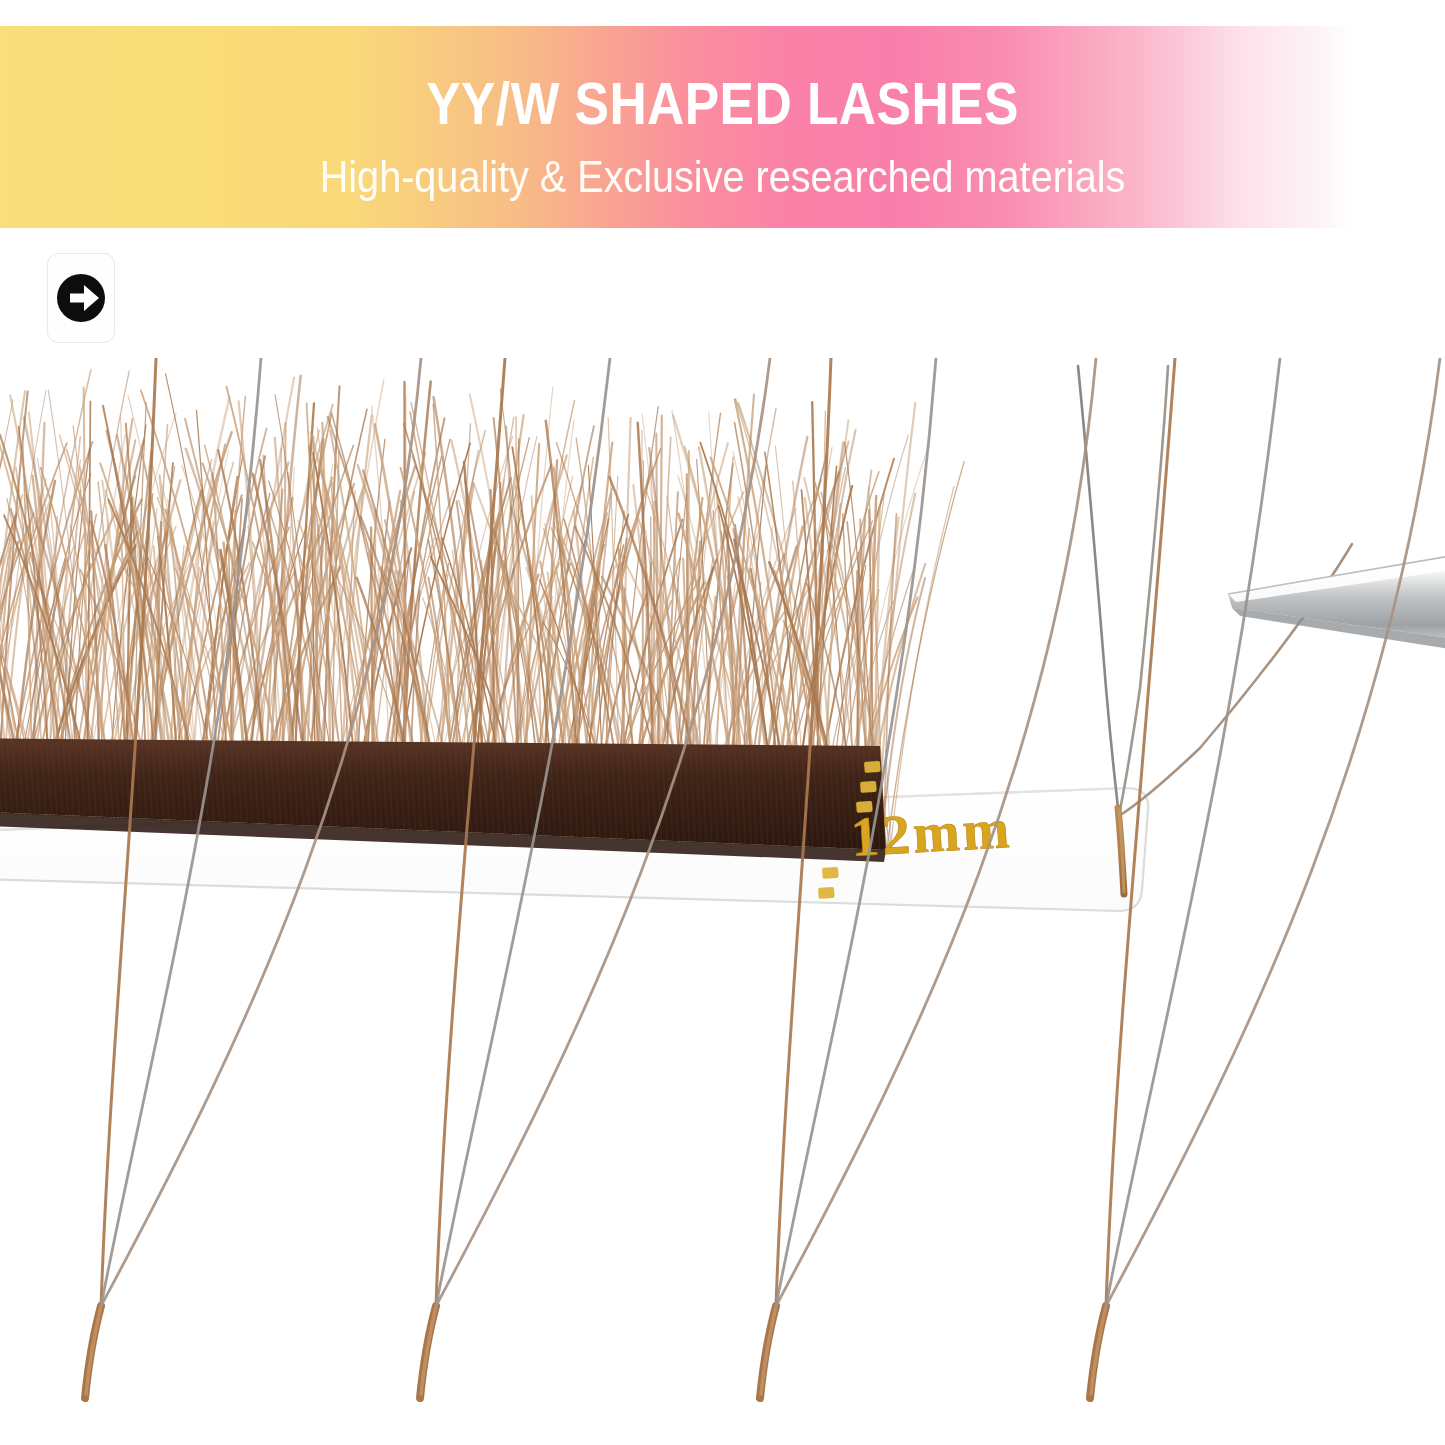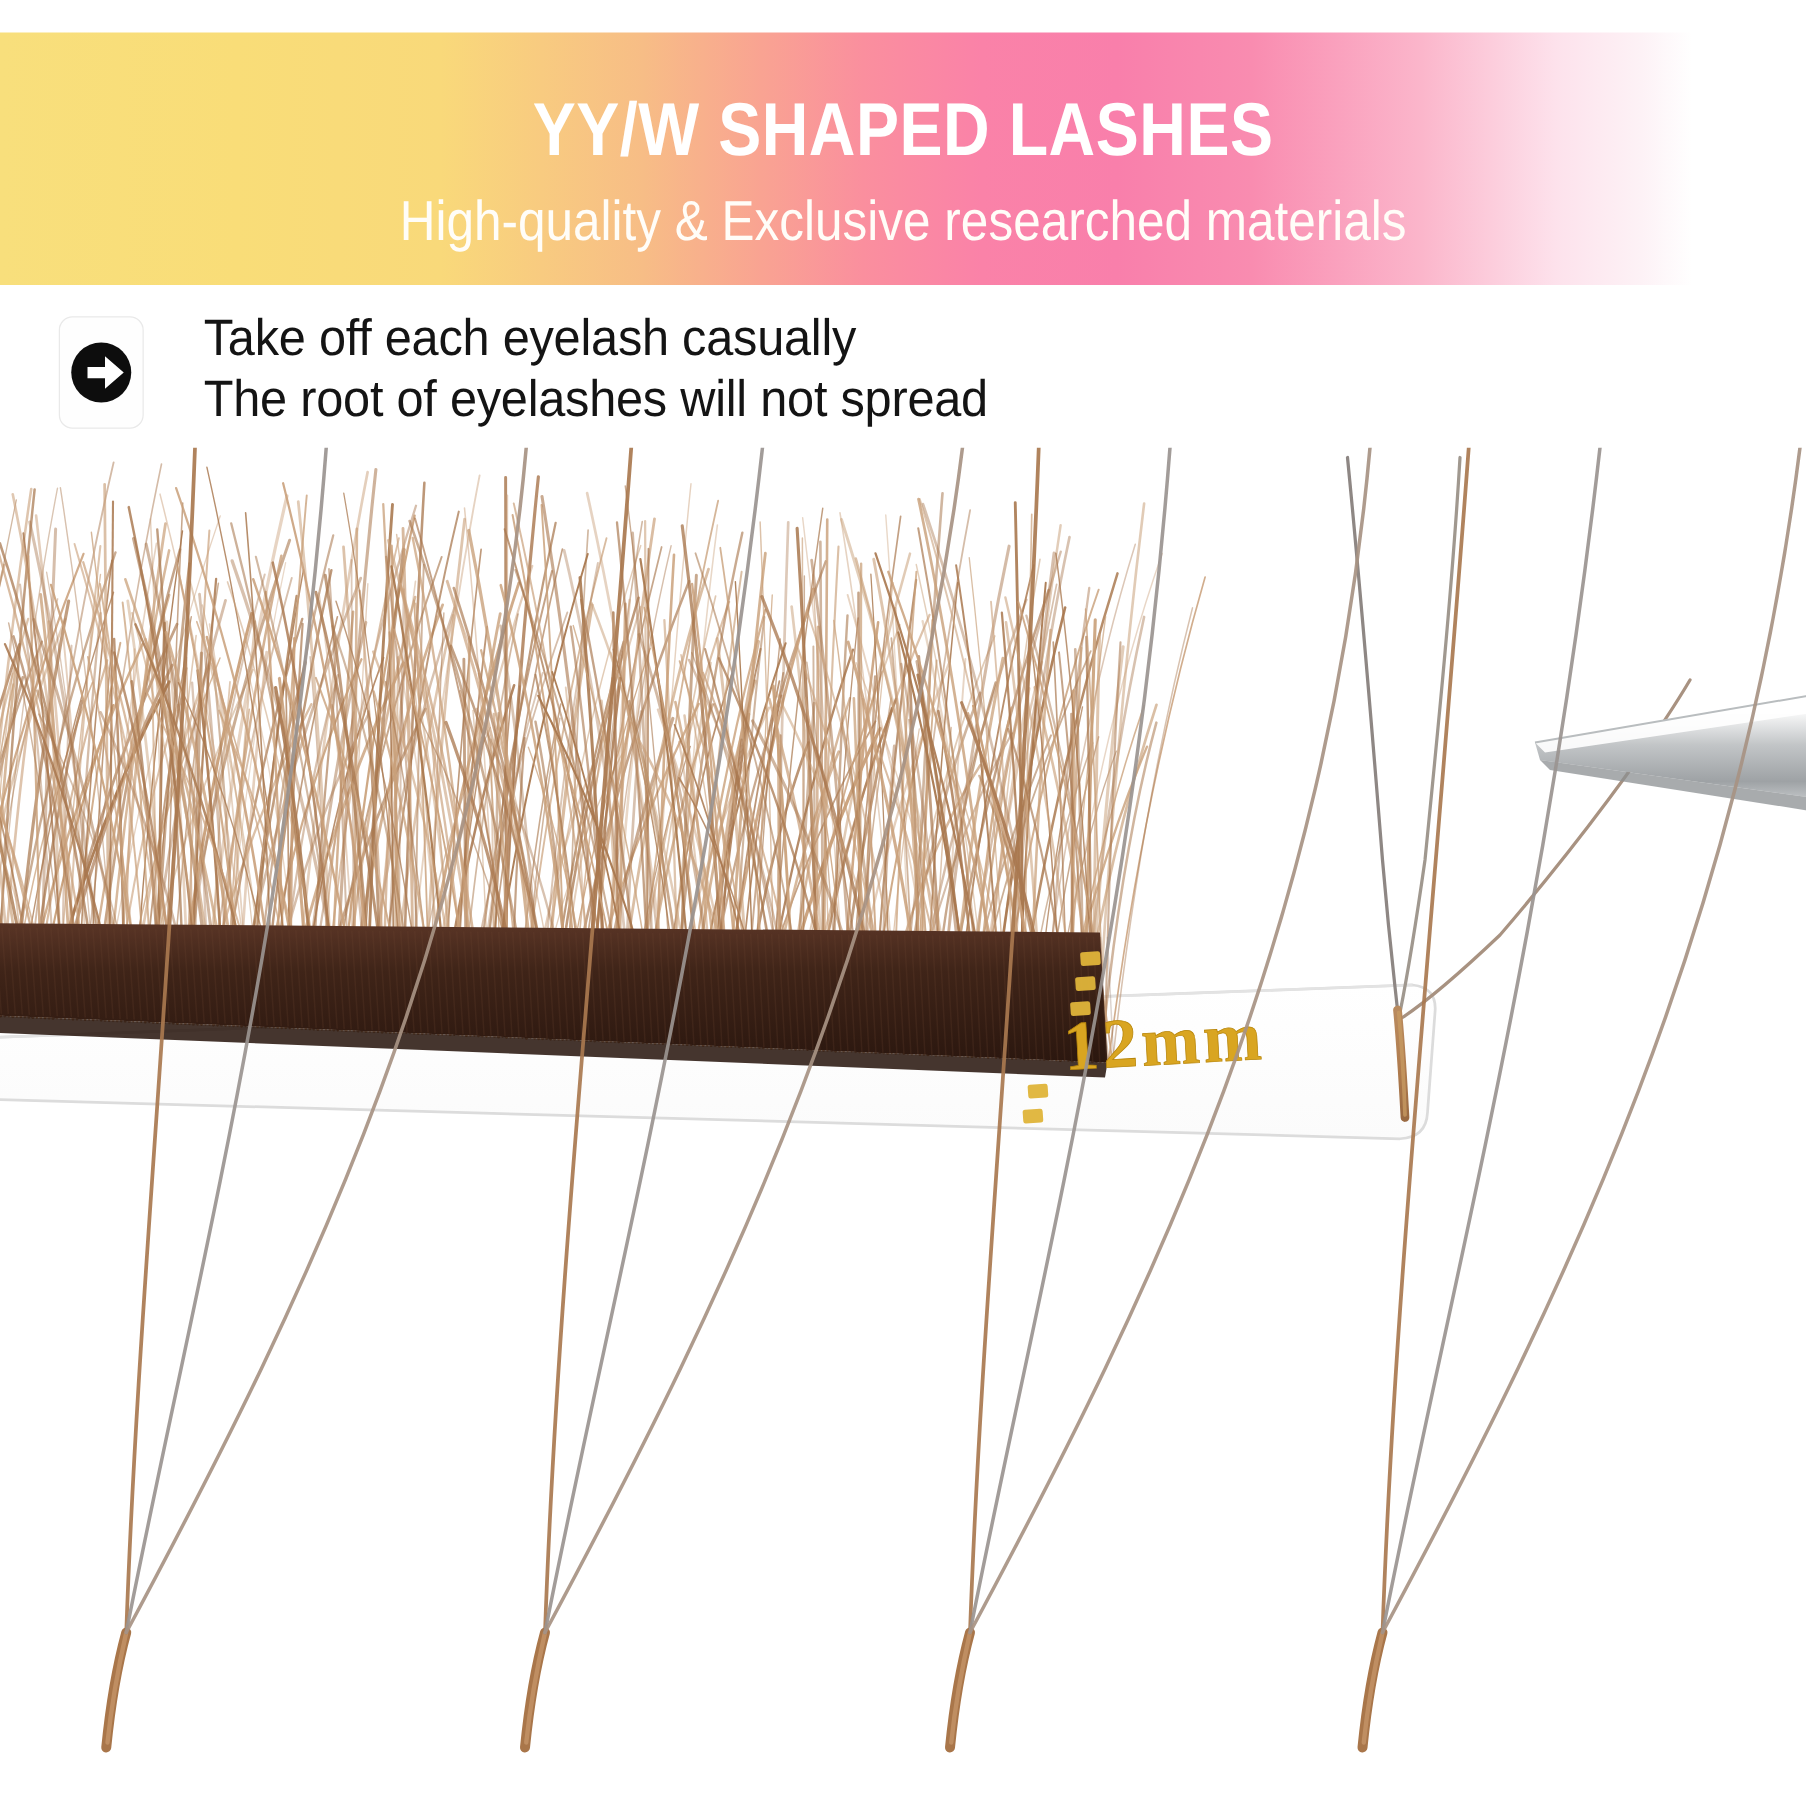--- a/index.html
+++ b/index.html
@@ -139,24 +139,20 @@
 
 <div id="instruction-row">
 
   <div id="arrow-badge">
     <svg width="52" height="52" viewBox="0 0 52 52">
       <circle cx="26" cy="26" r="24" fill="#0d0d0d"></circle>
       <path d="M15 21.5 H29 V13 L44 26 L29 39 V30.5 H15 Z" fill="#ffffff"></path>
     </svg>
   </div>
 
-  <div id="instruction-lines">
-    <div class="instruction-line">Take off each eyelash casually</div>
-    <div class="instruction-line">The root of eyelashes will not spread</div>
-  </div>
 </div>
 
 <div id="photo-stage">
 
   <svg class="layer" viewBox="0 0 1445 1087" preserveAspectRatio="none">
     <defs>
       <linearGradient id="cardShade" x1="0" y1="0" x2="0" y2="1">
         <stop offset="0%" stop-color="#ffffff"></stop>
         <stop offset="100%" stop-color="#fbfbfb"></stop>
       </linearGradient>

